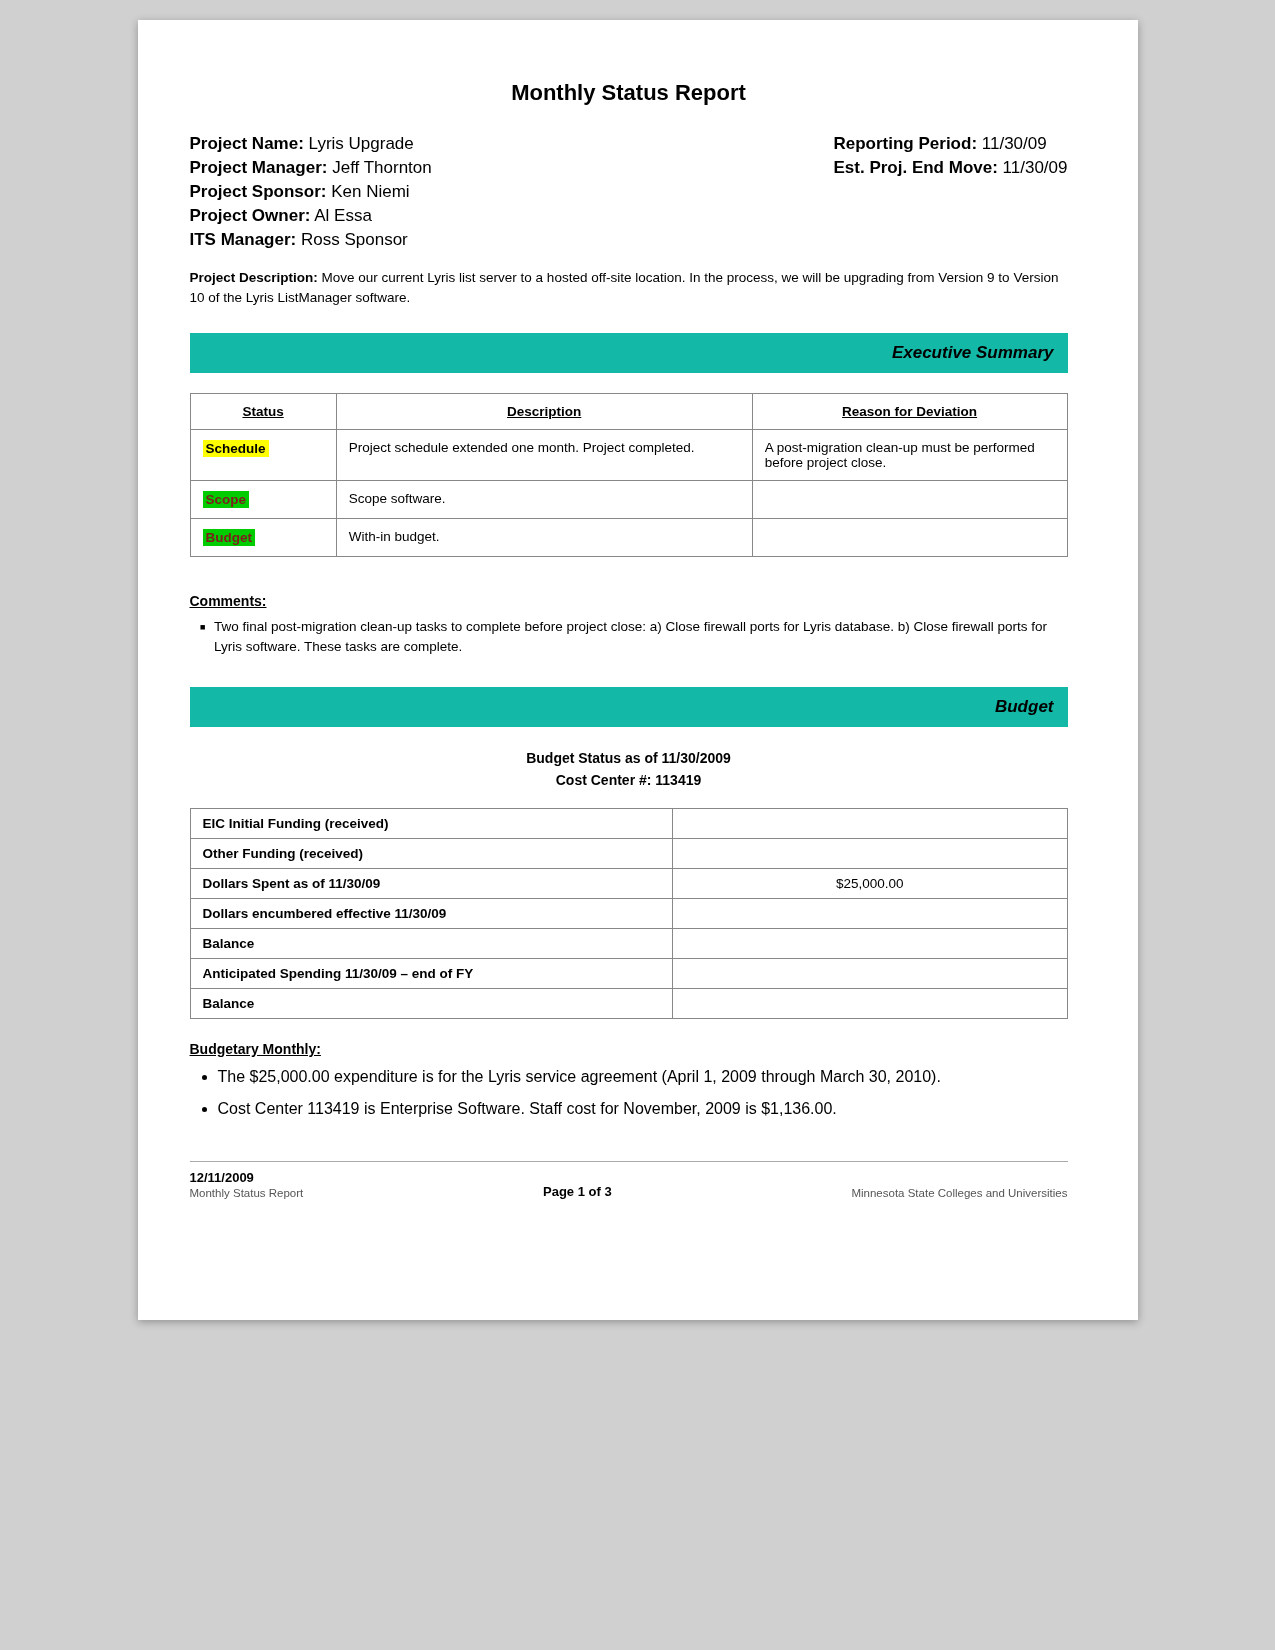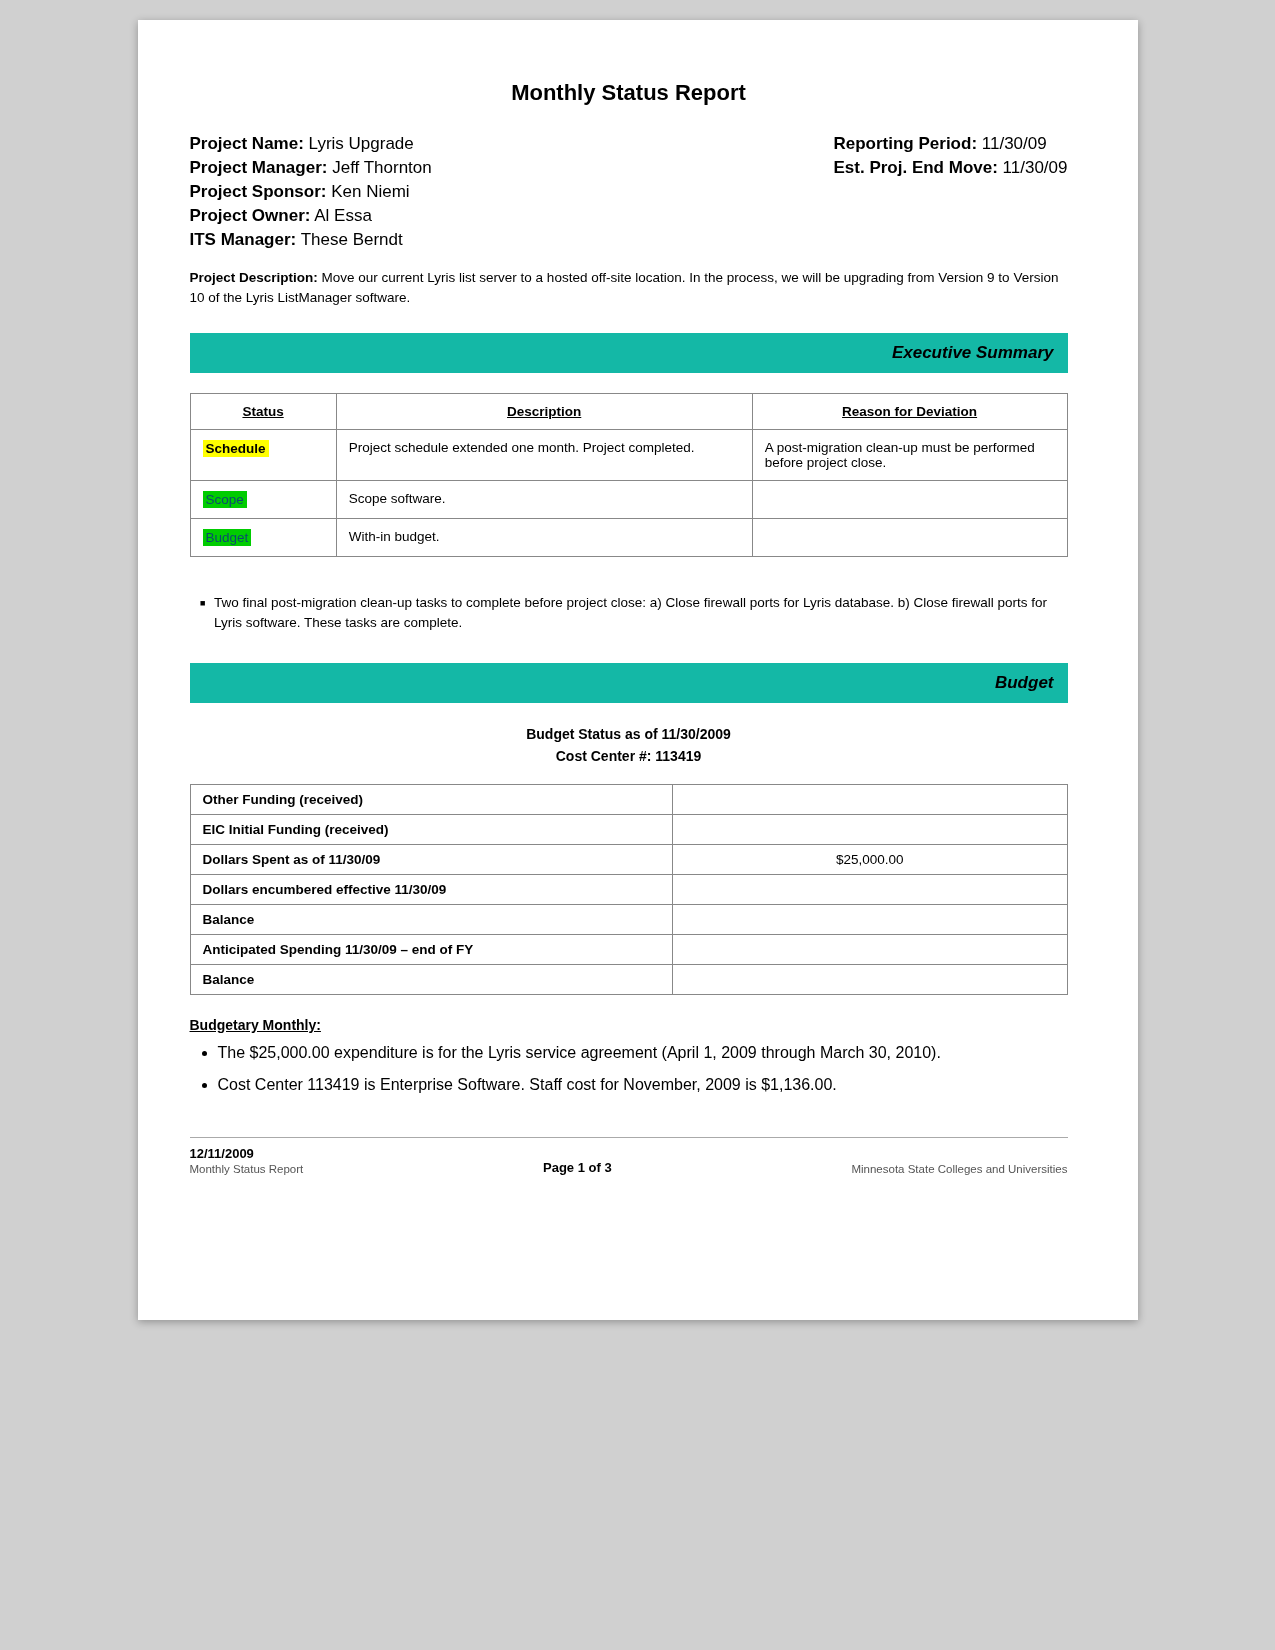--- a/index.html
+++ b/index.html
@@ -84,22 +84,22 @@
     .status-table th:nth-child(2) { width: 370px; }
     .status-table th:nth-child(3) { width: 280px; }
     .badge-yellow {
       background: #ffff00;
       font-weight: bold;
       display: inline-block;
       padding: 1px 3px;
     }
     .badge-green {
       background: #00cc00;
-      font-weight: normal;
-      color: #0c4a6e;
+      font-weight: bold;
+      color: #7f1d1d;
       display: inline-block;
       padding: 1px 3px;
     }
     
     .comments-section {
       margin-bottom: 30px;
     }
     .comments-title {
       font-weight: bold;
       text-decoration: underline;
@@ -215,21 +215,21 @@
       <div class="project-info-line">
         <span class="label">Project Sponsor:</span>
         <span>Ken Niemi</span>
       </div>
       <div class="project-info-line">
         <span class="label">Project Owner:</span>
         <span>Al Essa</span>
       </div>
       <div class="project-info-line">
         <span class="label">ITS Manager:</span>
-        <span>These Berndt</span>
+        <span>Ross Sponsor</span>
       </div>
     </div>
     <div class="project-info-right">
       <div class="project-info-line">
         <span class="label">Reporting Period:</span>
         <span>11/30/09</span>
       </div>
       <div class="project-info-line">
         <span class="label">Est. Proj. End Move:</span>
         <span>11/30/09</span>
@@ -273,45 +273,46 @@
         <td>
           <span class="badge-green">Budget</span>
         </td>
         <td>With-in budget.</td>
         <td></td>
       </tr>
     </tbody>
   </table>
 
   <div class="comments-section">
+    <div class="comments-title">Comments:</div>
     <ul class="comments-list">
       <li>
         <span class="bullet">▪</span>
         <span>Two final post-migration clean-up tasks to complete before project close:  a) Close firewall ports for Lyris database.  b) Close firewall ports for Lyris software.  These tasks are complete.</span>
       </li>
     </ul>
   </div>
 
   <div class="section-header">
     <div class="section-header-title">Budget</div>
   </div>
 
   <div class="budget-status-header">
     <div>Budget Status as of 11/30/2009</div>
     <div>Cost Center #: 113419</div>
   </div>
 
   <table class="budget-table">
     <tbody>
       <tr>
+        <td>EIC Initial Funding (received)</td>
+        <td></td>
+      </tr>
+      <tr>
         <td>Other Funding (received)</td>
-        <td></td>
-      </tr>
-      <tr>
-        <td>EIC Initial Funding (received)</td>
         <td></td>
       </tr>
       <tr>
         <td>Dollars Spent as of 11/30/09</td>
         <td>$25,000.00</td>
       </tr>
       <tr>
         <td>Dollars encumbered effective 11/30/09</td>
         <td></td>
       </tr>

